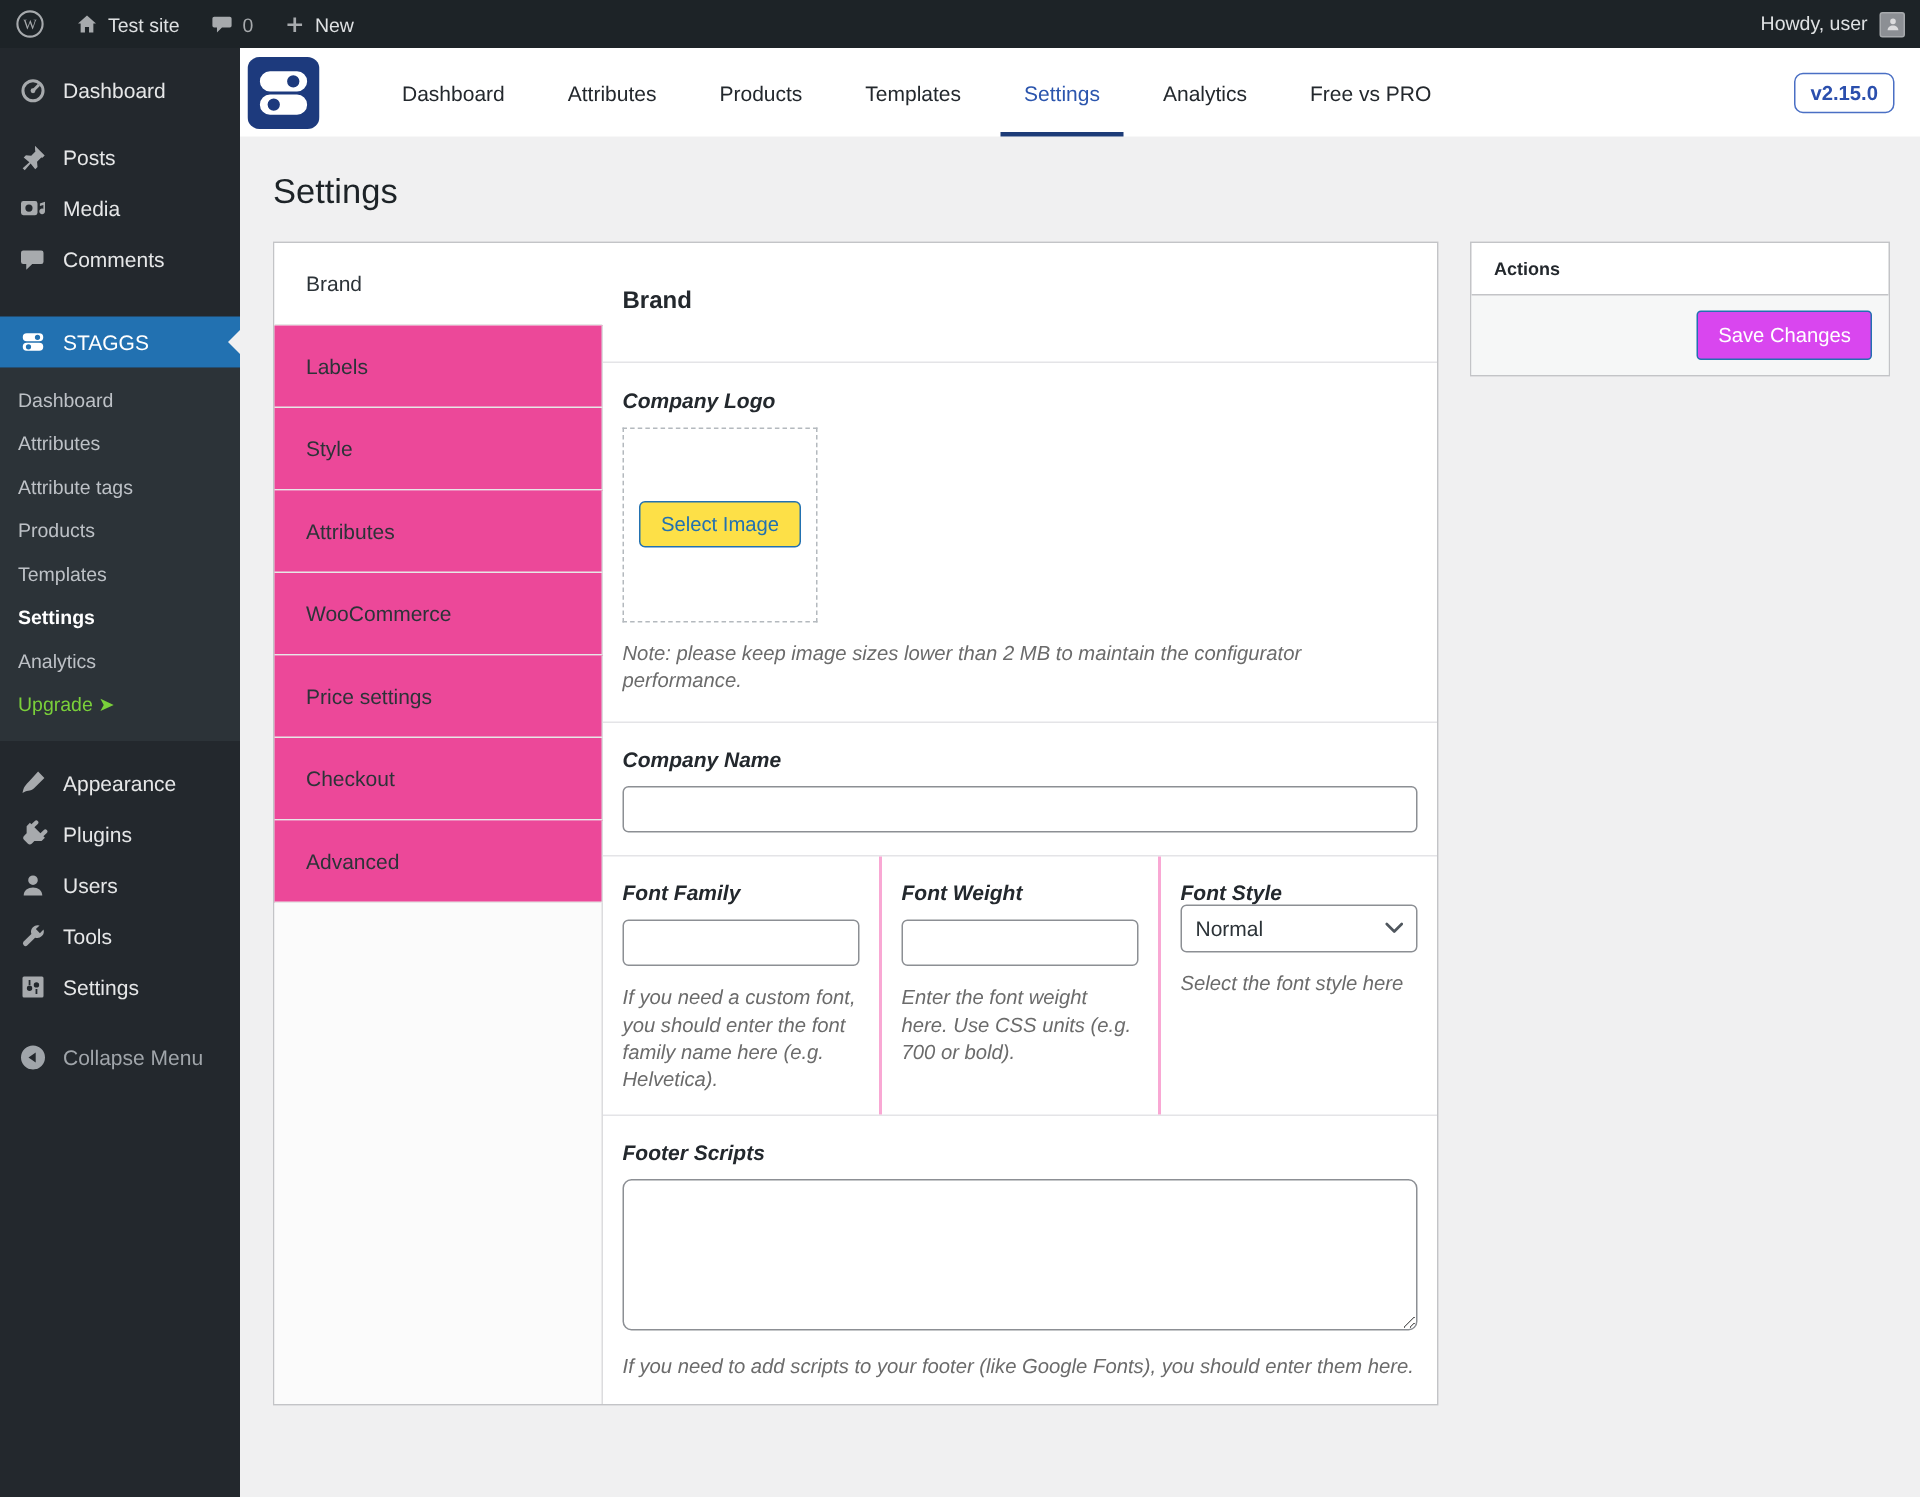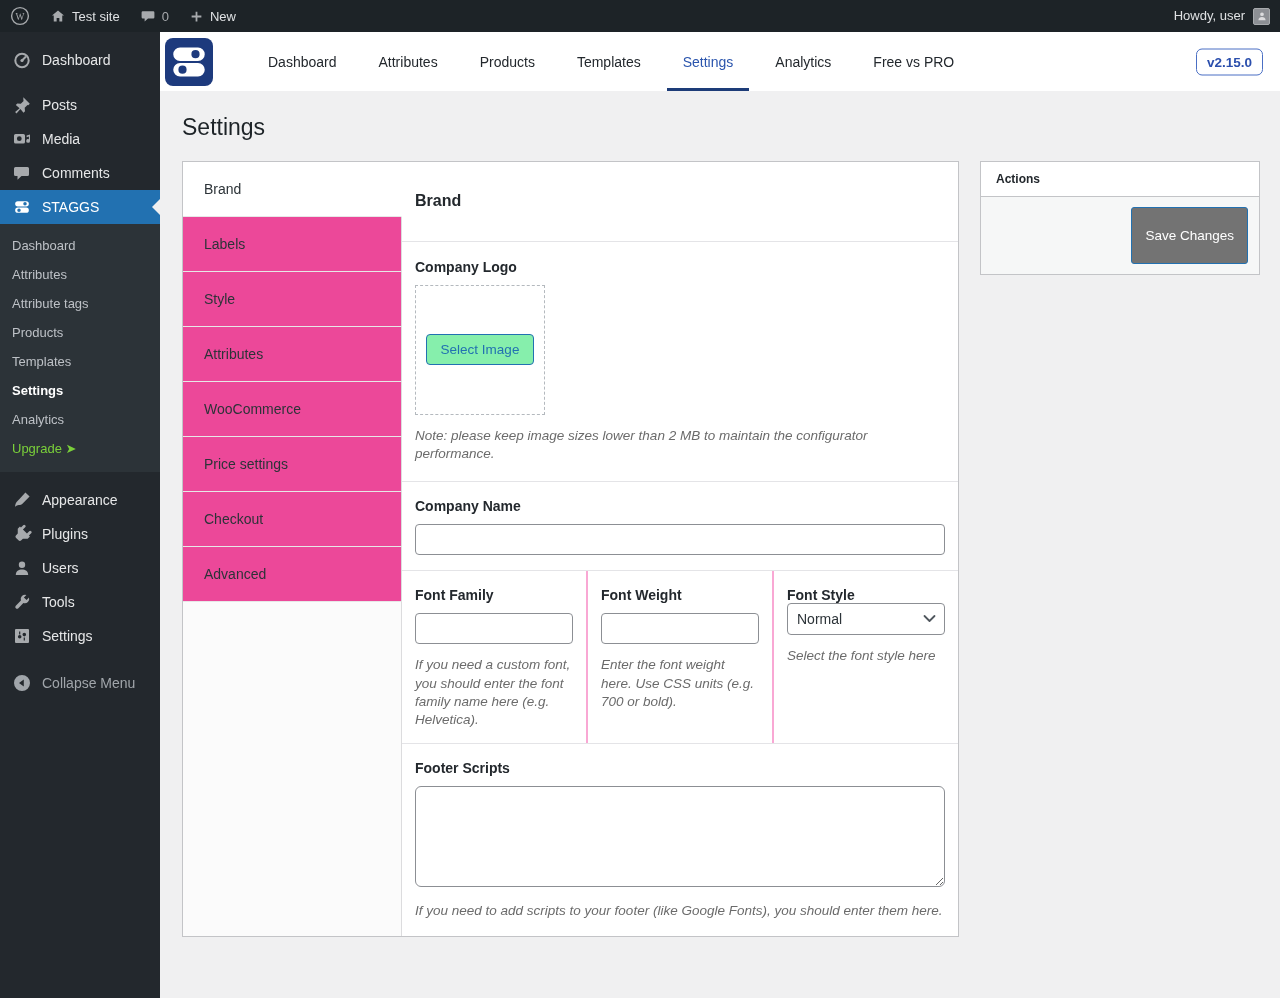--- a/index.html
+++ b/index.html
@@ -22,21 +22,21 @@
   .avatar { width:17px; height:17px; background:#8c8f94; border:1px solid #a7aaad; border-radius:2px; display:flex; align-items:center; justify-content:center; color:#dcdcde; }
 
   
   .sidebar {
     position:fixed; top:32px; left:0; bottom:0; width:160px; background:#23282d;
     color:#e6e7e8; font-size:14px;
   }
   .menu-item { display:flex; align-items:center; height:34px; padding-left:12px; gap:10px; cursor:pointer; }
   .menu-item .mi-icon { width:20px; height:20px; color:#a7aaad; flex:0 0 20px; }
   .menu-sep { height:11px; }
-  .menu-item.active { background:#2271b1; color:#fff; position:relative; }
+  .menu-item.active { background:#2271b1; color:#fff; position:relative;margin-top:21px; }
   .menu-item.active .mi-icon { color:#fff; }
   .menu-item.active::after {
     content:""; position:absolute; right:0; top:50%; transform:translateY(-50%);
     border:8px solid transparent; border-right-color:#f0f0f1; border-left-width:0;
   }
   .submenu { background:#2c3338; padding:7px 0 9px; font-size:13px; }
   .submenu a { display:block; padding:7px 12px 7px 12px; color:#bdc1c6; cursor:pointer; text-decoration:none; }
   .submenu a.current { color:#fff; font-weight:bold; }
   .submenu a.upgrade { color:#7ad03a; }
   .collapse-item { margin-top:13px; color:#a0a5aa; }
@@ -66,47 +66,47 @@
   .tab-col { width:222px; display:flex; flex-direction:column; }
   .tab { height:55px; display:flex; align-items:center; padding-left:21px; font-size:14px; color:#2c3338;
          background:#ec4899; border-bottom:1px solid #e7e7e7; border-right:1px solid #dcdcde; cursor:pointer; }
   .tab.active { background:#fff; border-right-color:#fff; }
   .tab-filler { flex:1; background:#fbfbfb; border-right:1px solid #dcdcde; }
 
   .content-col { flex:1; display:flex; flex-direction:column; }
   .section { padding:0 13px; border-bottom:1px solid #e4e4e7; }
   .section:last-child { border-bottom:0; }
   .sec-heading { height:80px; display:flex; align-items:center; font-size:16px; font-weight:bold; color:#23282d; }
-  .field-label { font-size:14px; font-weight:bold; color:#23282d; }
+  .field-label { font-size:14px; font-weight:bold; color:#23282d;font-style:italic; }
   .sec-logo { padding-top:17px; padding-bottom:18px; }
   .logo-drop { width:130px; height:130px; border:1px dashed #b4b9be; margin-top:10px;
                display:flex; align-items:center; justify-content:center; }
-  .btn-outline { background:#86efac; border:1px solid #2271b1; color:#2271b1; font-size:13.5px;
+  .btn-outline { background:#fde047; border:1px solid #2271b1; color:#2271b1; font-size:13.5px;
                  border-radius:4px; padding:7px 14px; cursor:pointer; font-family:inherit; }
   .desc { font-style:italic; color:#6b6b6b; font-size:13.5px; line-height:1.35; margin-top:12px; }
   .sec-name { padding-top:16px; padding-bottom:15px; }
   .text-input { width:100%; height:31px; border:1px solid #8c8f94; border-radius:4px; margin-top:10px;
                 font-size:14px; padding:0 8px; font-family:inherit; color:#2c3338; background:#fff; }
   .font-row { display:flex; border-bottom:1px solid #e4e4e7; }
   .font-col { width:184px; padding:16px 13px 14px; }
   .font-col + .font-col { border-left:2px solid #f9a8d4; width:186px; }
   .font-col:last-child { flex:1; }
   .select-wrap { position:relative; margin-top:0; }
   .select-wrap select { width:100%; height:32px; border:1px solid #8c8f94; border-radius:4px; background:#fff;
                         font-size:14px; padding:0 26px 0 9px; color:#2c3338; appearance:none; -webkit-appearance:none; font-family:inherit; cursor:pointer; }
   .select-wrap .chev { position:absolute; right:9px; top:50%; transform:translateY(-50%); color:#50575e; pointer-events:none; }
   .sec-scripts { padding-top:16px; padding-bottom:16px; }
   .scripts-area { width:100%; height:101px; border:1px solid #8c8f94; border-radius:6px; margin-top:10px;
                   resize:vertical; font-family:inherit; font-size:13px; padding:6px 8px; }
 
   .actions-panel { position:absolute; left:798px; top:0; width:280px; background:#fff; border:1px solid #c3c4c7; }
   .actions-head { padding:10px 15px; font-size:12px; font-weight:bold; color:#23282d; }
   .actions-body { background:#f6f7f7; border-top:1px solid #c3c4c7; padding:10px 11px; text-align:right; }
-  .btn-primary { background:#737373; border:1px solid #2271b1; color:#fff; font-size:13.5px; border-radius:3px;
-                 padding:20px 13px; cursor:pointer; font-family:inherit; }
+  .btn-primary { background:#d946ef; border:1px solid #2271b1; color:#fff; font-size:13.5px; border-radius:3px;
+                 padding:8px 13px; cursor:pointer; font-family:inherit; }
 </style>
 </head>
 <body>
 
 <div class="admin-bar">
   <div class="ab-item">
     <span class="ico">
       <svg width="20" height="20" viewBox="0 0 20 20">
           <circle cx="10" cy="10" r="8.4" fill="none" stroke="currentColor" stroke-width="1.4"></circle>
           <text x="10" y="13.6" text-anchor="middle" font-size="9.5" font-family="Liberation Serif,serif" fill="currentColor">W</text>

